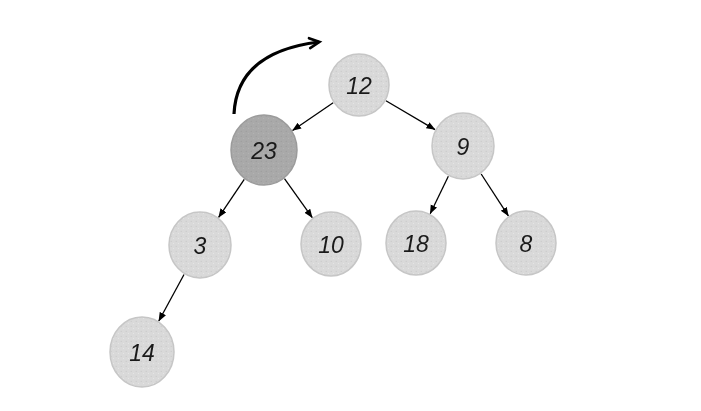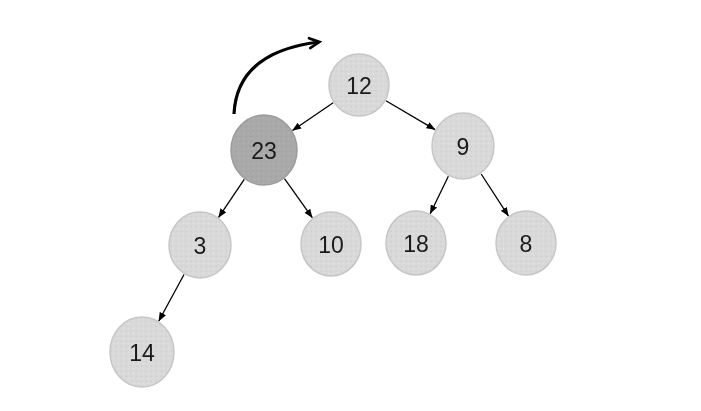--- a/index.html
+++ b/index.html
@@ -8,20 +8,21 @@
     background: #ffffff;
     width: 701px;
     height: 411px;
     overflow: hidden;
   }
   .canvas {
     position: relative;
     width: 701px;
     height: 411px;
     background: #ffffff;
+    font-style: italic;
   }
   svg { display: block; }
   svg text.node-label {
     font-family: "Liberation Sans", sans-serif;
     font-size: 23px;
     text-anchor: middle;
   }
 </style>
 </head>
 <body>

